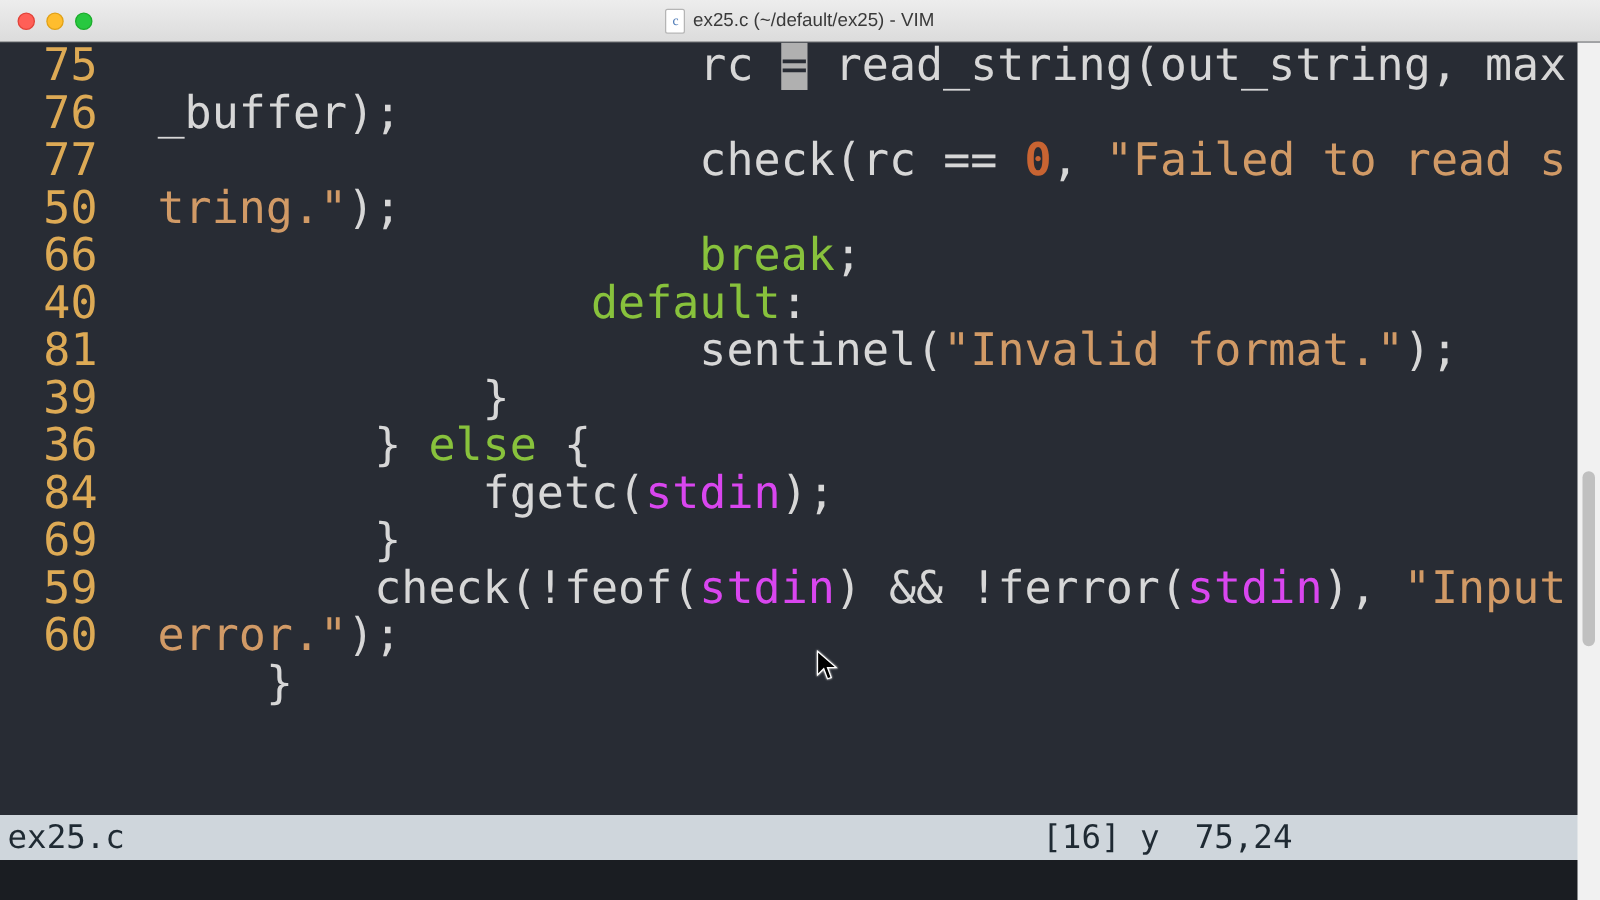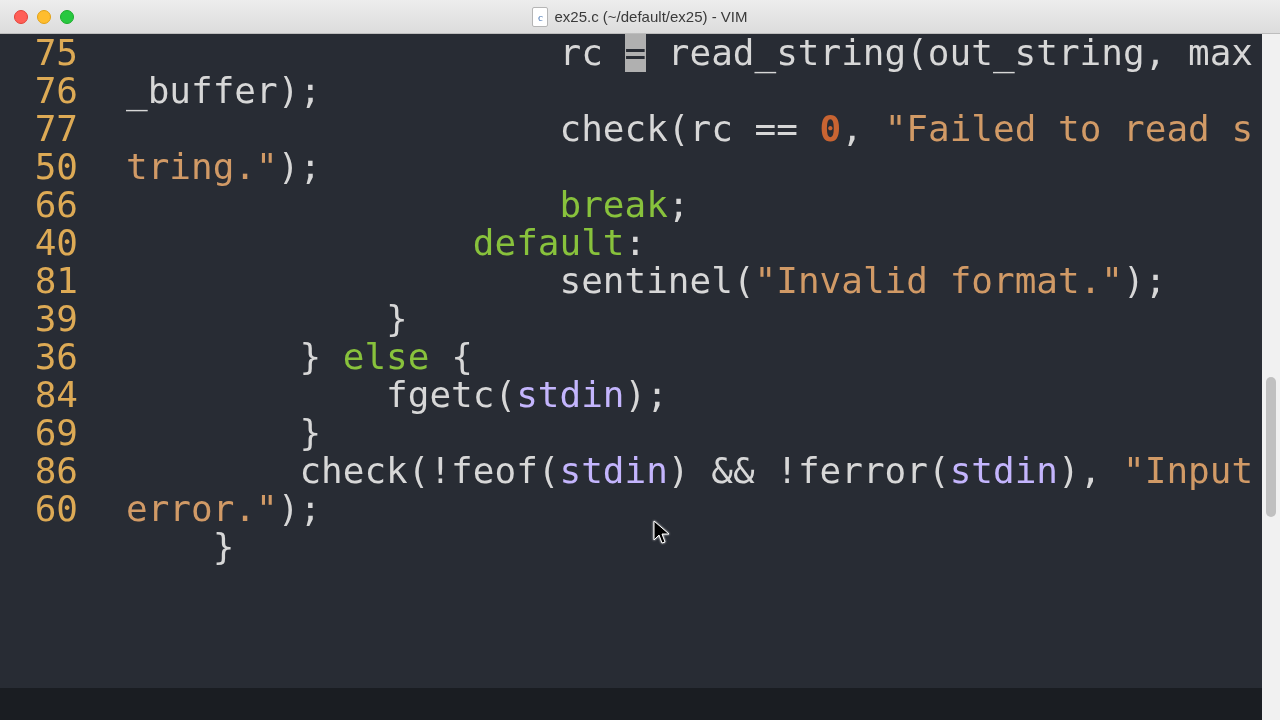--- a/index.html
+++ b/index.html
@@ -75,21 +75,21 @@
     flex: 1;
     color: #d7d7d7;
     white-space: pre-wrap;
     word-break: break-all;
     overflow: hidden;
     padding-right: 10px;
   }
   .buffer .row { display:block; }
 
   .c-keyword { color: #88c23c; font-weight: 400; }
-  .c-const   { color: #c4b5fd; }
+  .c-const   { color: #d946ef; }
   .c-string  { color: #d19a66; }
   .c-number  { color: #c86432; font-weight: 600; }
   .c-punct   { color: #d7d7d7; }
 
   .cursorblock {
     display: inline-block;
     background: #b0b0b0;
     color: #282c34;
     width: 0.6em;
     text-align: center;
@@ -153,24 +153,31 @@
     <div class="tl green"></div>
   </div>
   <div class="title-center">
     <span class="doc-icon">c</span>
     <span>ex25.c (~/default/ex25) - VIM</span>
   </div>
 </div>
 
 <div class="editor">
   <div class="code-area">
-    <div class="gutter" id="gutter"><div>75</div><div>76</div><div>77</div><div>50</div><div>66</div><div>40</div><div>81</div><div>39</div><div>36</div><div>84</div><div>69</div><div>86</div><div>60</div></div>
+    <div class="gutter" id="gutter"><div>75</div><div>76</div><div>77</div><div>50</div><div>66</div><div>40</div><div>81</div><div>39</div><div>36</div><div>84</div><div>69</div><div>59</div><div>60</div></div>
     <div class="buffer" id="buffer"><span class="row"><span class="c-punct">                    rc </span><span class="cursorblock">=</span><span class="c-punct"> read_string(out_string, max_buffer);</span></span><span class="row"><span class="c-punct">                    check(rc == </span><span class="c-number">0</span><span class="c-punct">, </span><span class="c-string">"Failed to read string."</span><span class="c-punct">);</span></span><span class="row"><span class="c-punct">                    </span><span class="c-keyword">break</span><span class="c-punct">;</span></span><span class="row"><span class="c-punct"></span></span><span class="row"><span class="c-punct">                </span><span class="c-keyword">default</span><span class="c-punct">:</span></span><span class="row"><span class="c-punct">                    sentinel(</span><span class="c-string">"Invalid format."</span><span class="c-punct">);</span></span><span class="row"><span class="c-punct">            }</span></span><span class="row"><span class="c-punct">        } </span><span class="c-keyword">else</span><span class="c-punct"> {</span></span><span class="row"><span class="c-punct">            fgetc(</span><span class="c-const">stdin</span><span class="c-punct">);</span></span><span class="row"><span class="c-punct">        }</span></span><span class="row"><span class="c-punct"></span></span><span class="row"><span class="c-punct">        check(!feof(</span><span class="c-const">stdin</span><span class="c-punct">) &amp;&amp; !ferror(</span><span class="c-const">stdin</span><span class="c-punct">), </span><span class="c-string">"Input error."</span><span class="c-punct">);</span></span><span class="row"><span class="c-punct">    }</span></span></div>
   </div>
 
+  <div class="statusline">
+    <span>ex25.c</span>
+    <span class="sl-right">
+      <span>[16] y</span>
+      <span>75,24</span>
+    </span>
+  </div>
   <div class="cmdline"></div>
 </div>
 
 <div class="scrollbar">
   <div class="scroll-track">
     <div class="scroll-thumb"></div>
   </div>
 </div>
 
 <div class="mouse-cursor">

